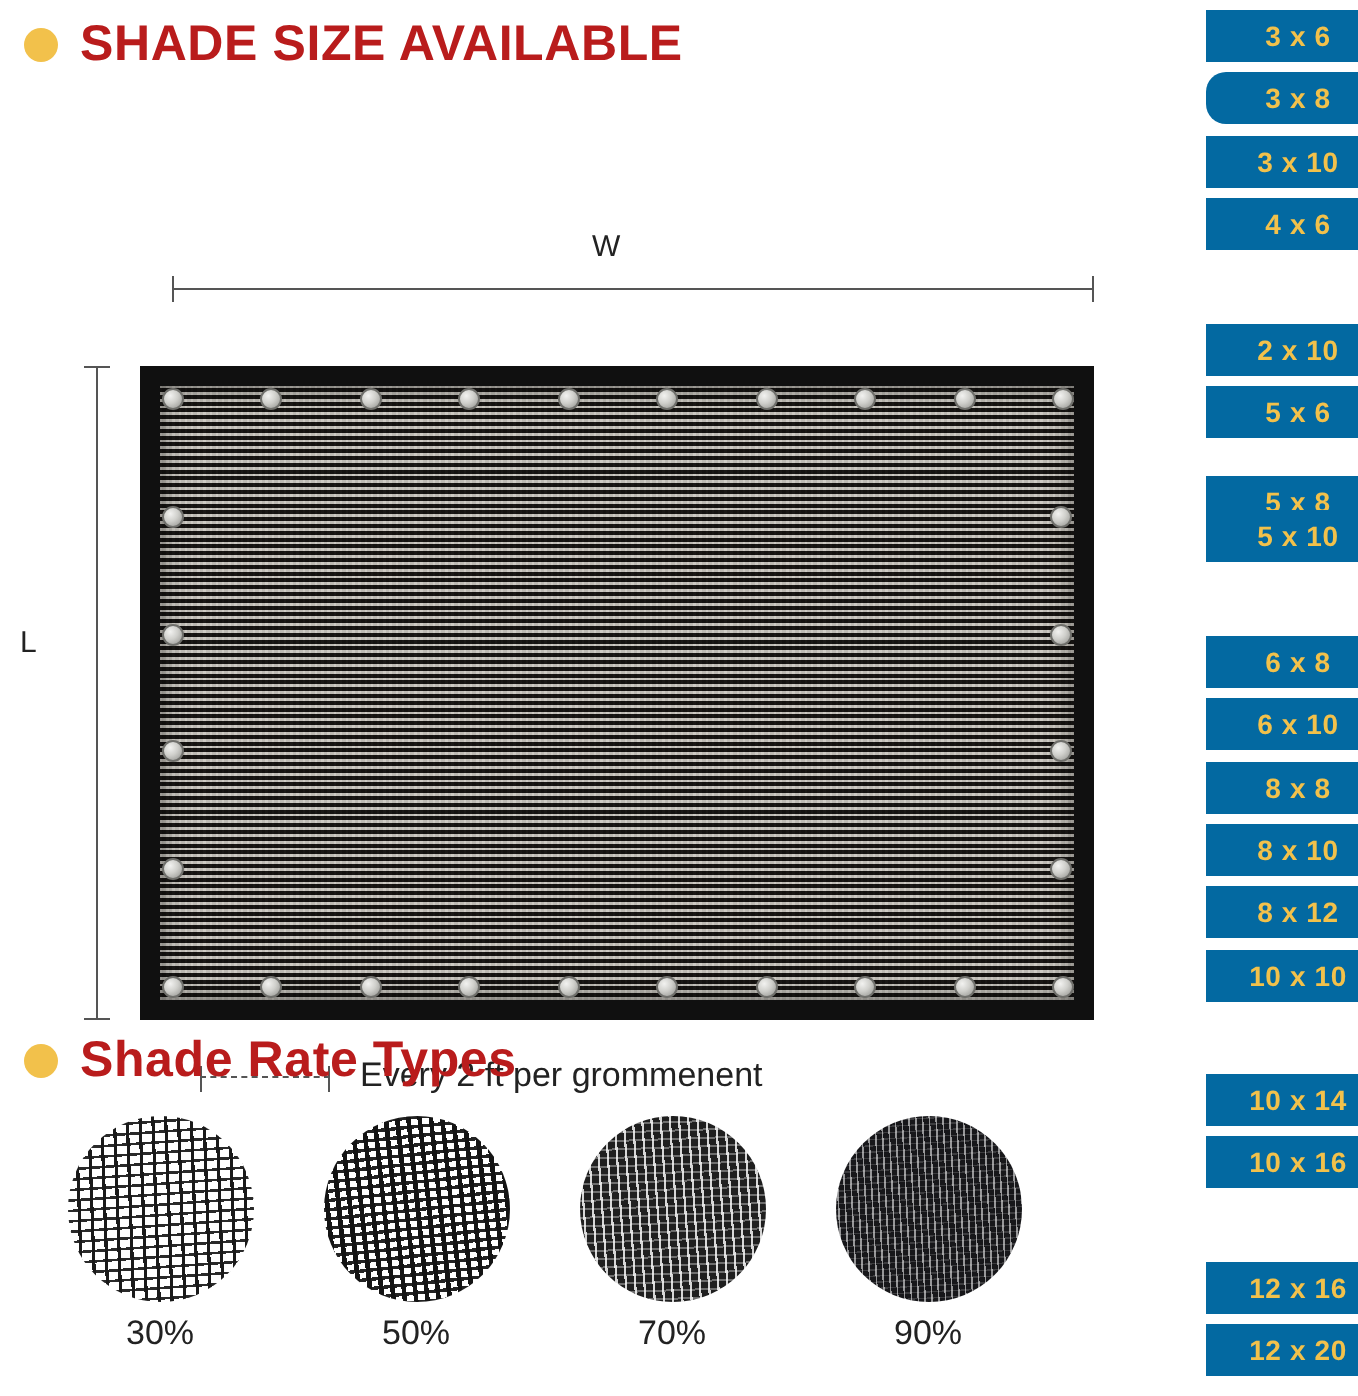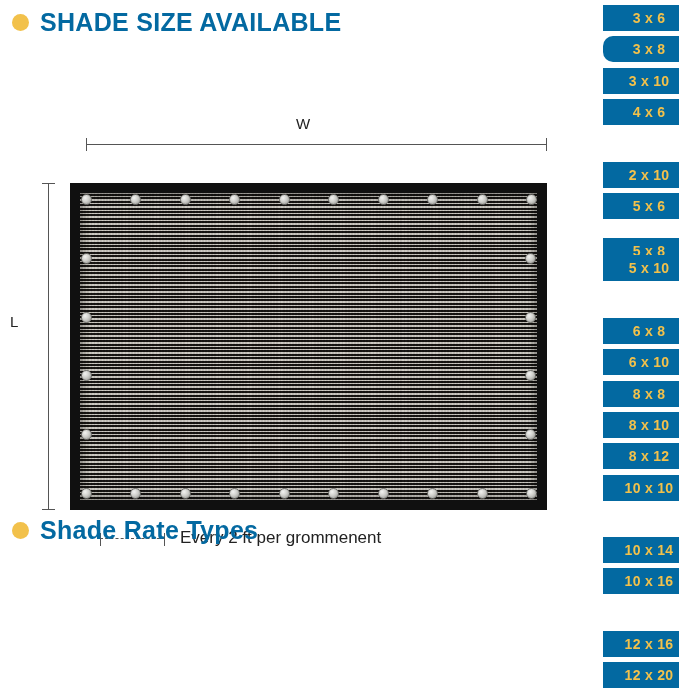--- a/index.html
+++ b/index.html
@@ -37,21 +37,21 @@
     gap: 11px;
   }
   .bullet-dot {
     width: 17px;
     height: 17px;
     border-radius: 50%;
     background: #f2c14b;
     flex: 0 0 auto;
   }
   .heading-text {
-    color: #0369a1;
+    color: #b91c1c;
     font-weight: bold;
     font-size: 25px;
     letter-spacing: 0.3px;
     line-height: 1;
     white-space: nowrap;
   }
 
   #shade-size-heading {
     position: absolute;
     left: 12px;
@@ -316,20 +316,38 @@
 
       <div id="grommet-note-line"></div>
       <div id="grommet-note-text">Every 2 ft per grommenent</div>
     </div>
 
     <div class="section-heading" id="shade-rate-heading">
       <span class="bullet-dot"></span>
       <span class="heading-text">Shade Rate Types</span>
     </div>
 
+    <div id="rate-row">
+        <div class="rate-item" style="left: 0px; top: 0px;">
+          <div class="rate-circle mesh30"></div>
+          <div class="rate-label">30%</div>
+        </div>
+        <div class="rate-item" style="left: 128px; top: 0px;">
+          <div class="rate-circle mesh50"></div>
+          <div class="rate-label">50%</div>
+        </div>
+        <div class="rate-item" style="left: 256px; top: 0px;">
+          <div class="rate-circle mesh70"></div>
+          <div class="rate-label">70%</div>
+        </div>
+        <div class="rate-item" style="left: 384px; top: 0px;">
+          <div class="rate-circle mesh90"></div>
+          <div class="rate-label">90%</div>
+        </div>
+      </div>
   </div>
 
   <div id="size-list">
       <div class="size-chip" style="top: 5px;">3 x 6</div>
       <div class="size-chip" style="top: 36.3px; border-radius: 10px;">3 x 8</div>
       <div class="size-chip" style="top: 67.6px;">3 x 10</div>
       <div class="size-chip" style="top: 98.9px;">4 x 6</div>
       <div class="size-chip" style="top: 161.5px;">2 x 10</div>
       <div class="size-chip" style="top: 192.8px;">5 x 6</div>
       <div class="size-chip" style="top: 238px; text-align: center;">5 x 8</div>

